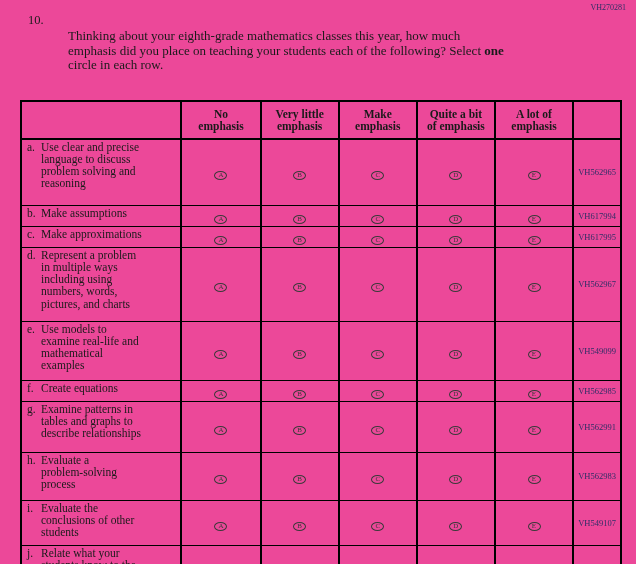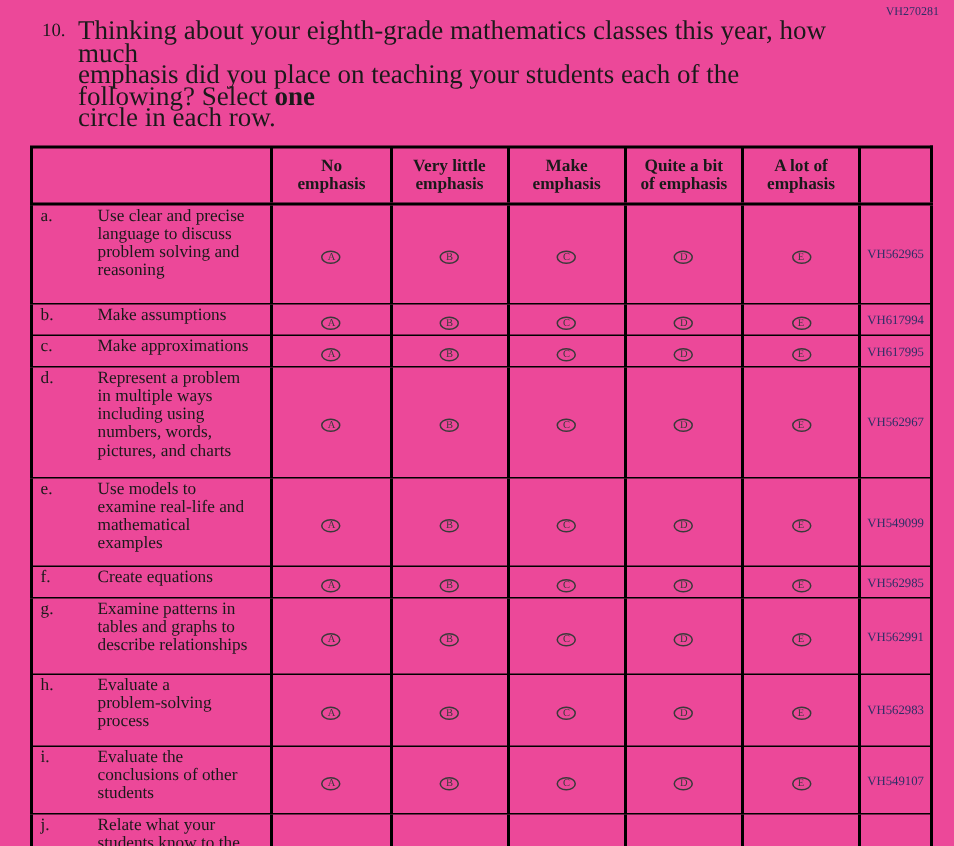--- a/index.html
+++ b/index.html
@@ -25,22 +25,22 @@
     width: 540px;
   }
   .q-number {
     width: 24px;
     flex: 0 0 24px;
     font-weight: normal;
     font-size: 12.5px;
     line-height: 14.5px;
   }
   .q-text {
-    margin: 0;
-    font-size: 18px;
+    margin: 16px;
+    font-size: 13px;
     line-height: 14.5px;
     white-space: pre-line;
     width: 516px;
   }
   table.survey {
     border-collapse: collapse;
     margin: 11px 0 0 20px;
     table-layout: fixed;
     width: 602px;
     border: 2px solid #000;
@@ -64,21 +64,21 @@
   .col-opt1 { width: 76px; }
   .col-opt  { width: 75px; }
   .col-code { width: 46px; }
   td.label-cell {
     vertical-align: top;
     font-size: 11.5px;
     line-height: 12.3px;
   }
   .label-wrap { display: flex; padding-left: 3px; }
   .row-letter { flex: 0 0 14px; }
-  .row-label-text { flex: 1; white-space: pre-line; margin-left: 24px; }
+  .row-label-text { flex: 1; white-space: pre-line; }
   td.bubble-cell {
     text-align: center;
     vertical-align: middle;
   }
   .bubble {
     display: inline-flex;
     align-items: center;
     justify-content: center;
     width: 13px;
     height: 9px;

